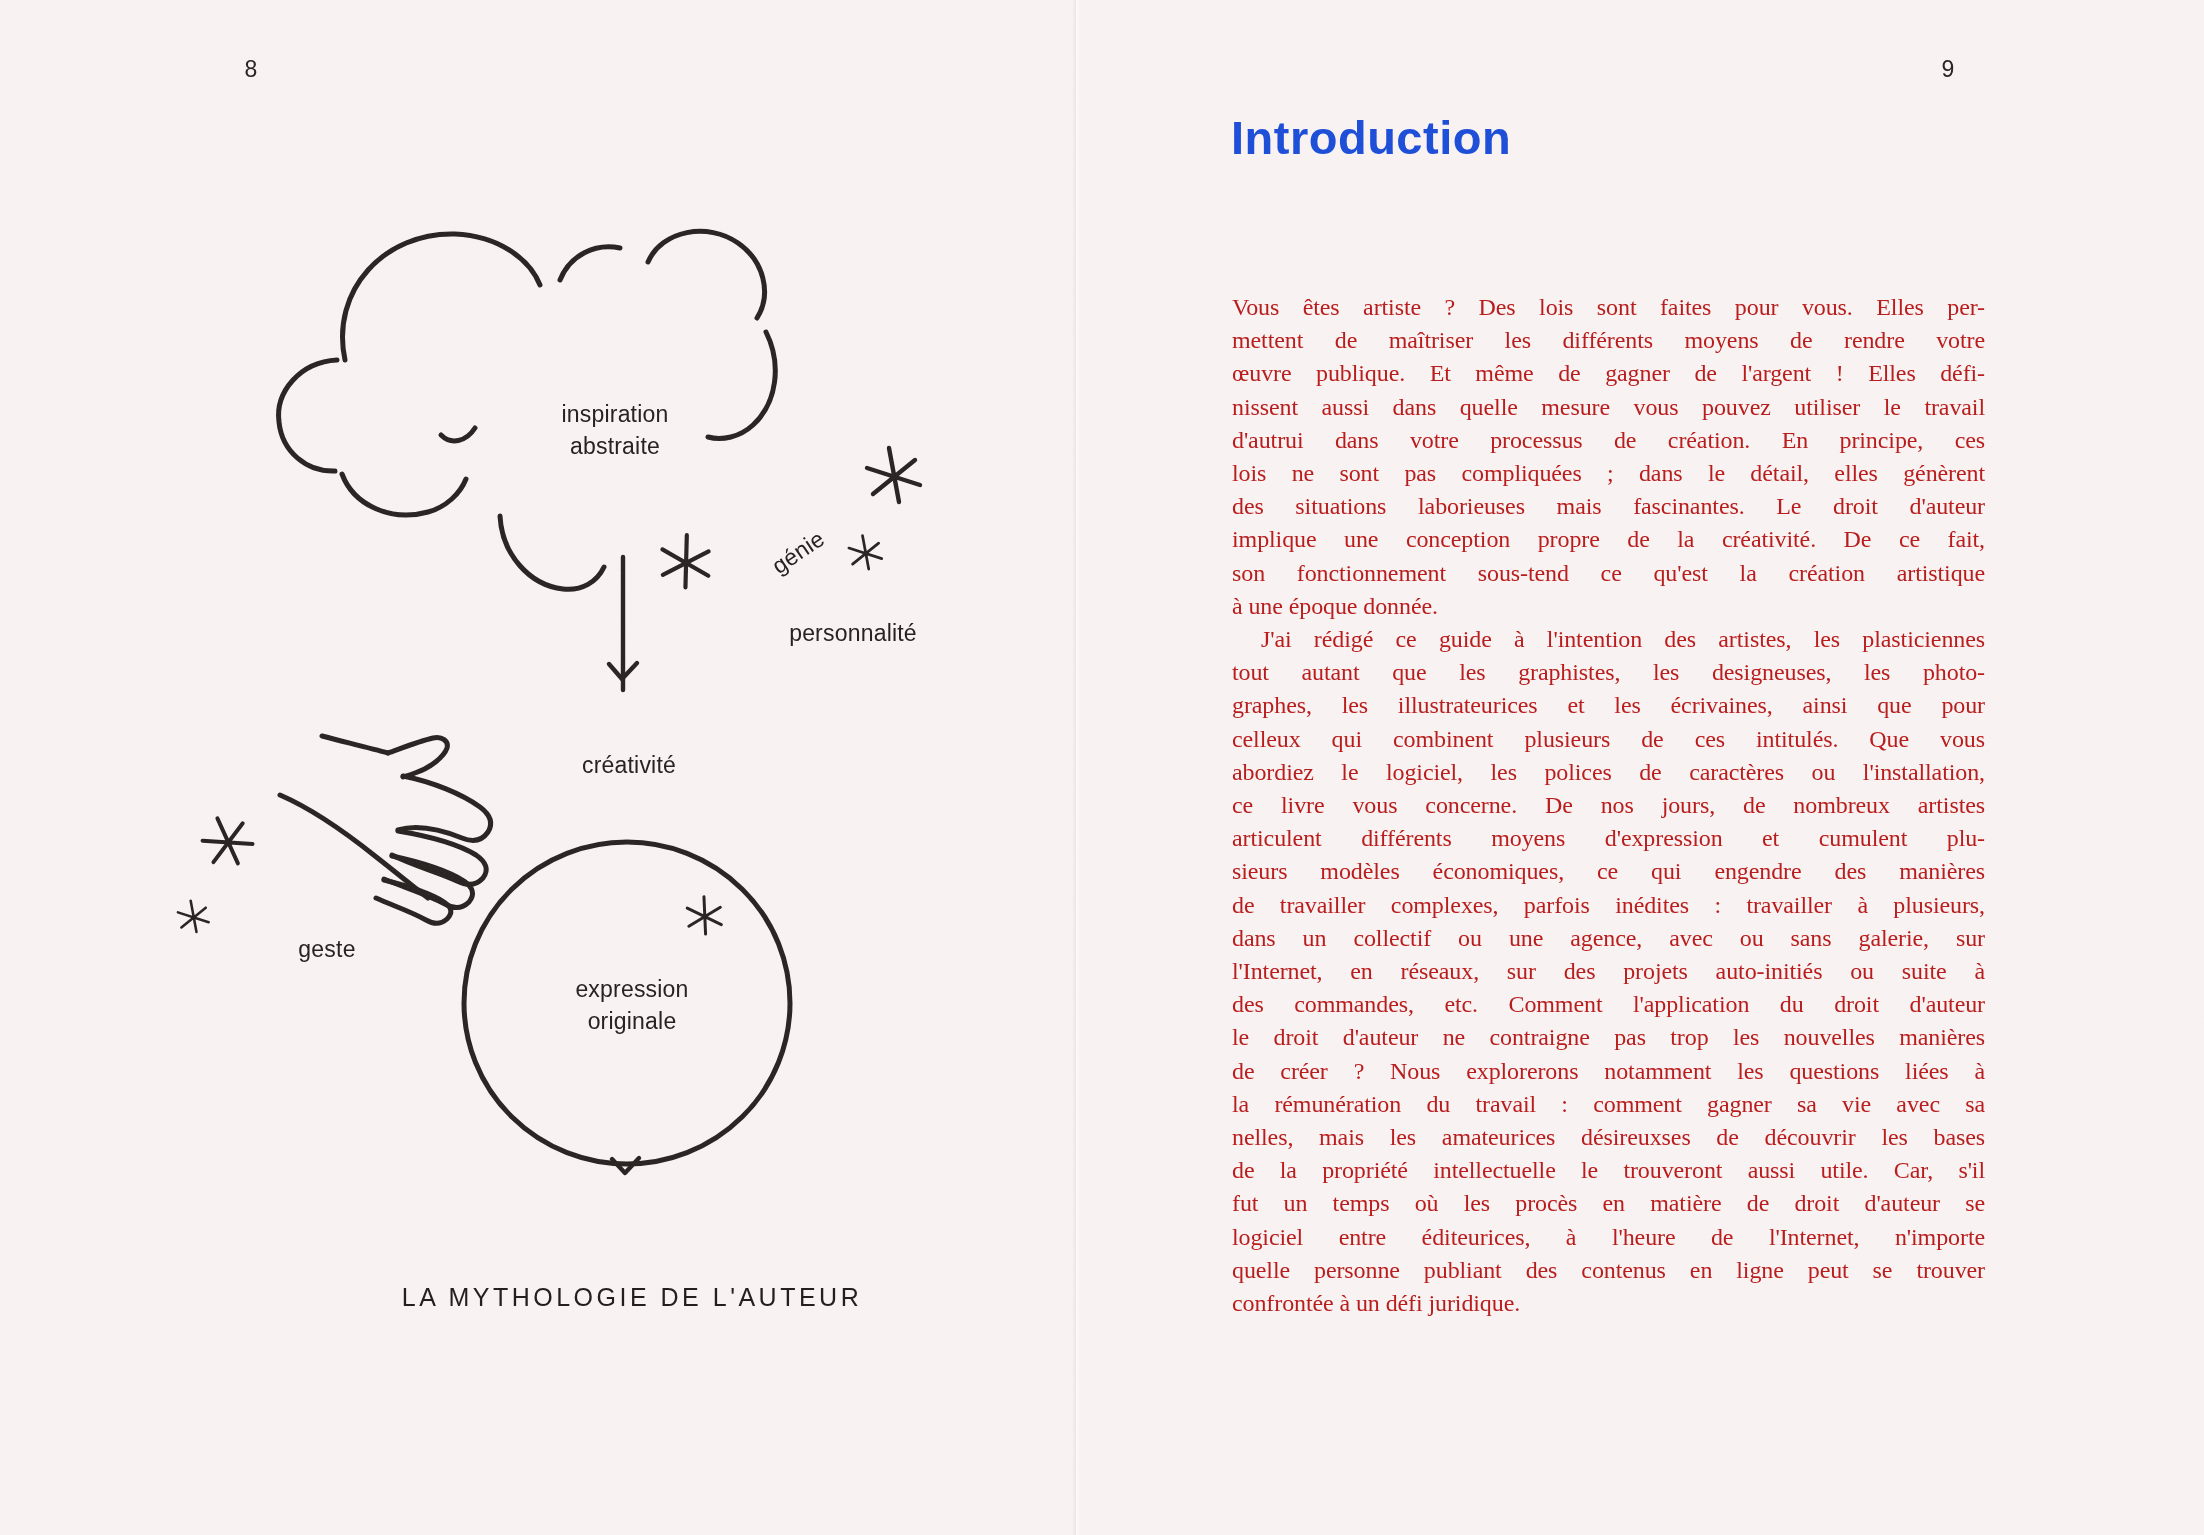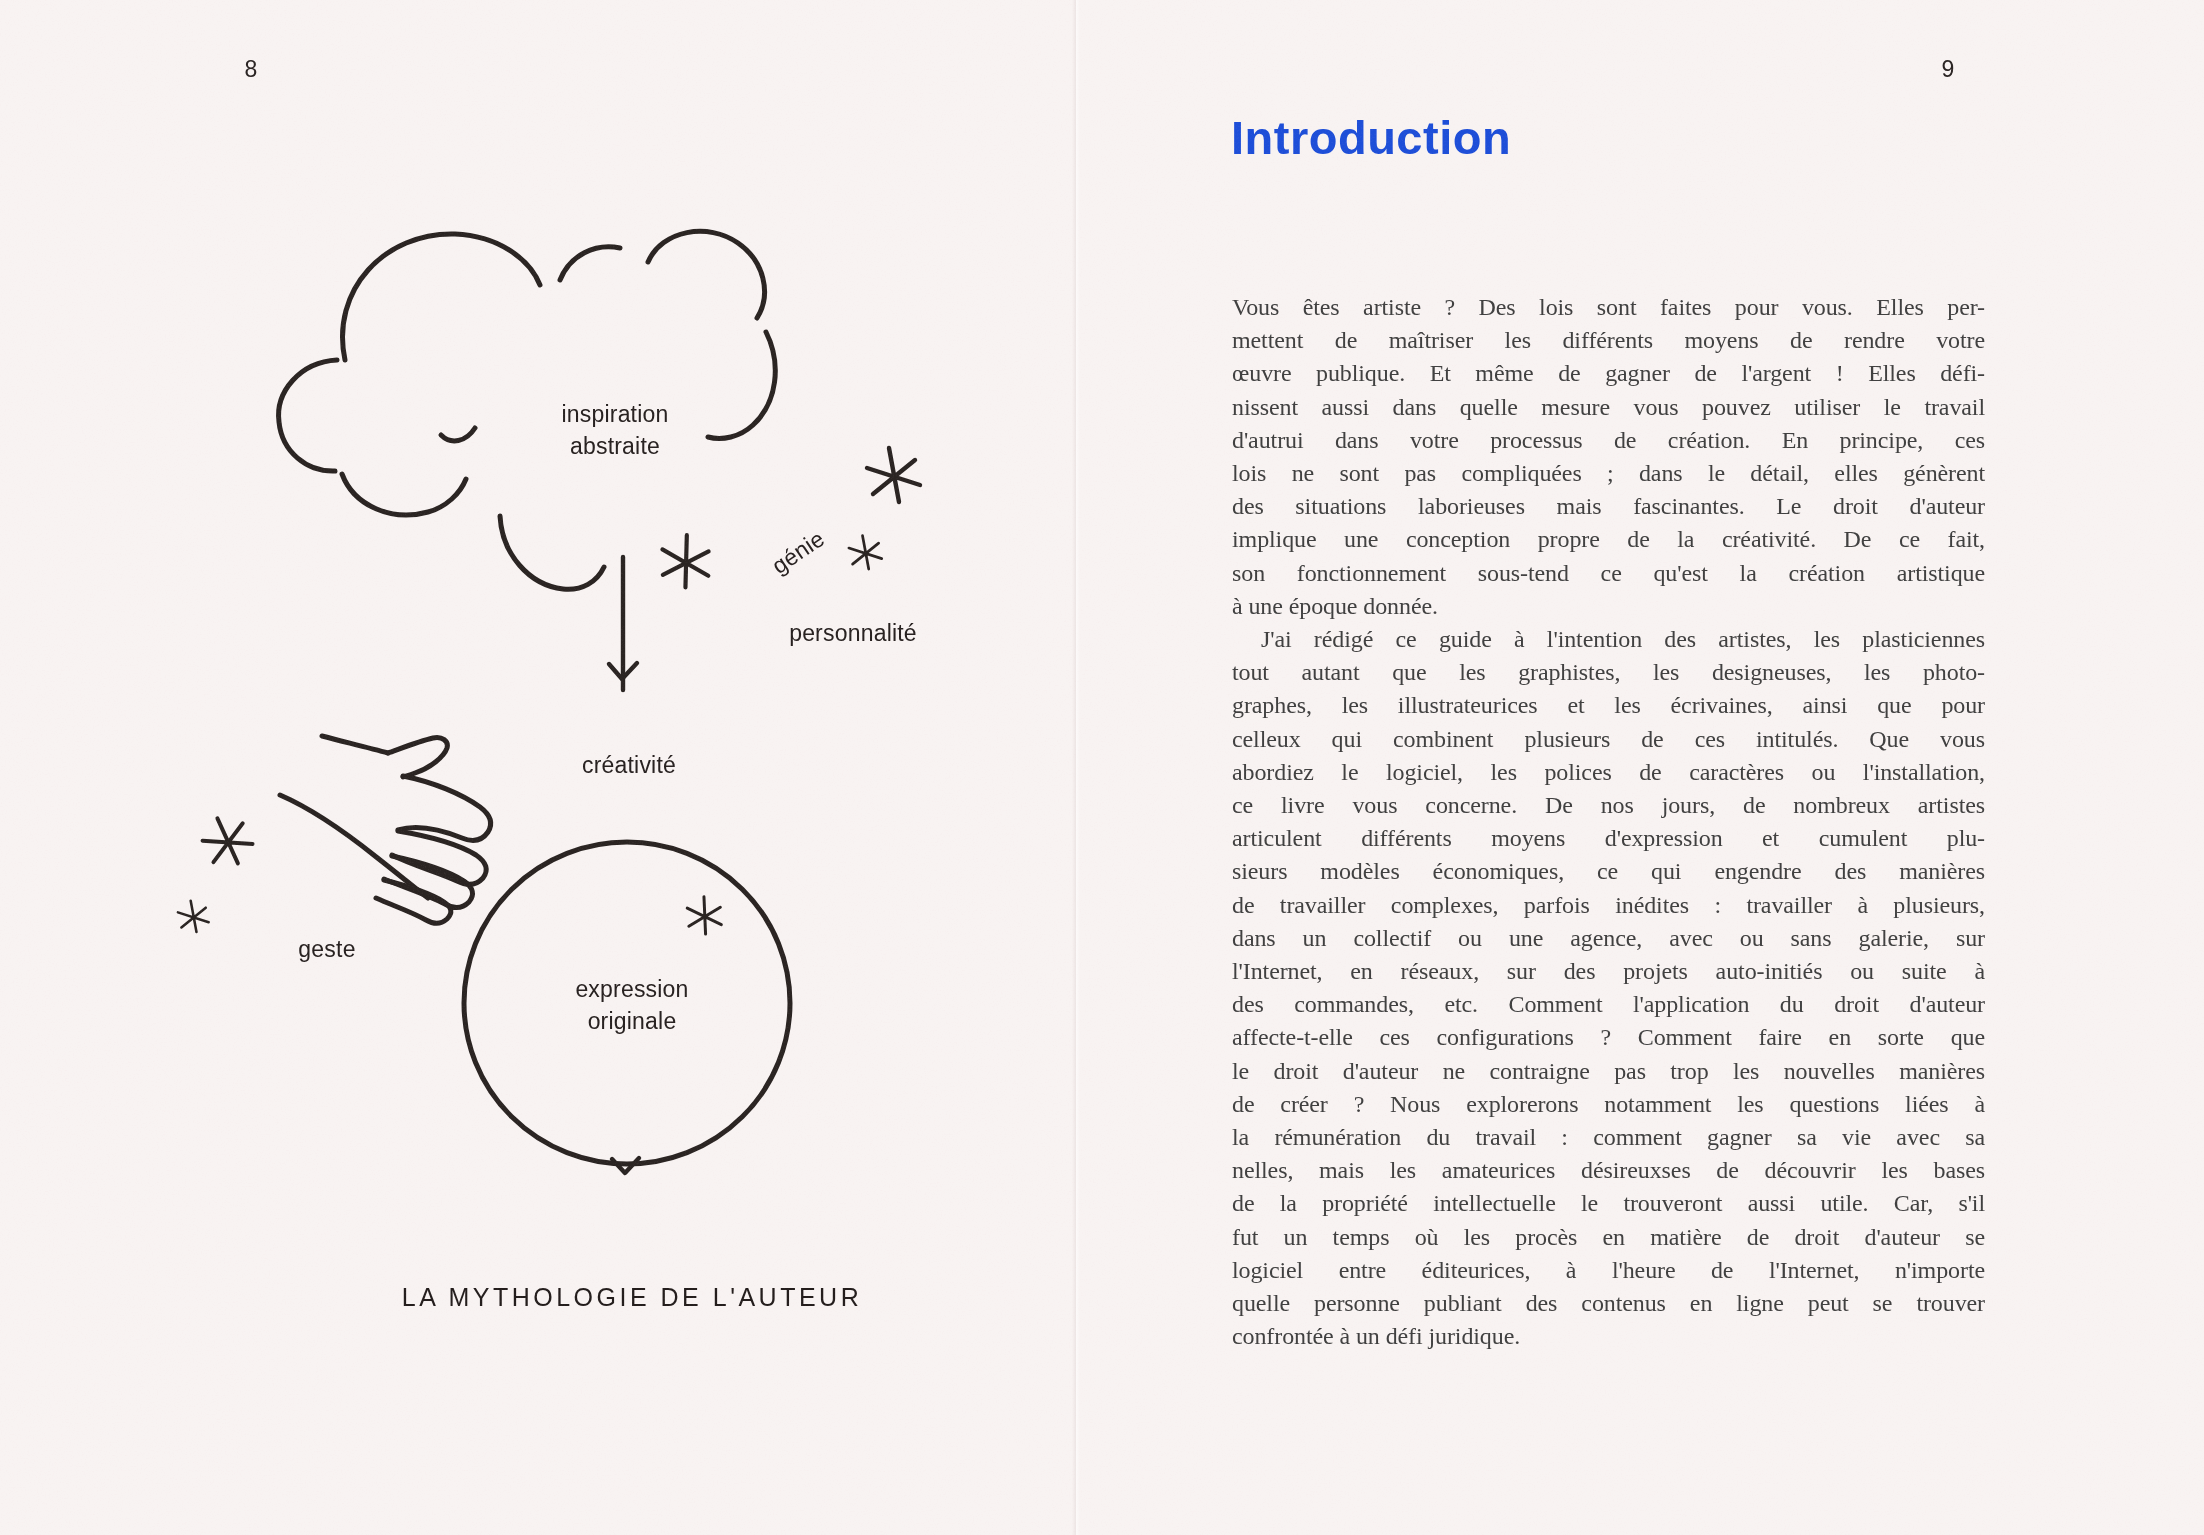--- a/index.html
+++ b/index.html
@@ -23,21 +23,21 @@
   .lbl{font-family:"Liberation Sans",sans-serif;font-stretch:condensed;font-weight:500;
        font-size:23px;fill:#272120;letter-spacing:.2px;}
   .cap{font-family:"Liberation Sans",sans-serif;font-stretch:condensed;font-weight:500;
        font-size:25px;fill:#231d1c;letter-spacing:3.5px;}
   
   .chapter-title{position:absolute;left:1231px;top:110px;margin:0;
                  font-size:47px;font-weight:700;font-stretch:semi-condensed;
                  letter-spacing:.5px;color:#1d4ed8;}
   .body-text{position:absolute;left:1232px;top:291px;width:753px;
              font-family:"Liberation Serif",serif;font-size:24px;line-height:33.2px;
-             color:#404040;letter-spacing:-0.1px;}
+             color:#b91c1c;letter-spacing:-0.1px;}
   .body-text .line{text-align:justify;text-align-last:justify;}
   .body-text .line.last{text-align-last:left;}
   .body-text .para.indent .line:first-child{text-indent:29px;}
 </style>
 </head>
 <body>
 
 <div class="spread">
 
   <div class="pagenum pn-left">8</div>
@@ -121,21 +121,20 @@
         <div class="line">graphes, les illustrateurices et les écrivaines, ainsi que pour</div>
         <div class="line">celleux qui combinent plusieurs de ces intitulés. Que vous</div>
         <div class="line">abordiez le logiciel, les polices de caractères ou l'installation,</div>
         <div class="line">ce livre vous concerne. De nos jours, de nombreux artistes</div>
         <div class="line">articulent différents moyens d'expression et cumulent plu-</div>
         <div class="line">sieurs modèles économiques, ce qui engendre des manières</div>
         <div class="line">de travailler complexes, parfois inédites : travailler à plusieurs,</div>
         <div class="line">dans un collectif ou une agence, avec ou sans galerie, sur</div>
         <div class="line">l'Internet, en réseaux, sur des projets auto-initiés ou suite à</div>
         <div class="line">des commandes, etc. Comment l'application du droit d'auteur</div>
-        <div class="line">affecte-t-elle ces configurations ? Comment faire en sorte que</div>
         <div class="line">le droit d'auteur ne contraigne pas trop les nouvelles manières</div>
         <div class="line">de créer ? Nous explorerons notamment les questions liées à</div>
         <div class="line">la rémunération du travail : comment gagner sa vie avec sa</div>
         <div class="line">nelles, mais les amateurices désireuxses de découvrir les bases</div>
         <div class="line">de la propriété intellectuelle le trouveront aussi utile. Car, s'il</div>
         <div class="line">fut un temps où les procès en matière de droit d'auteur se</div>
         <div class="line">logiciel entre éditeurices, à l'heure de l'Internet, n'importe</div>
         <div class="line">quelle personne publiant des contenus en ligne peut se trouver</div>
         <div class="line last">confrontée à un défi juridique.</div>
       </div>

